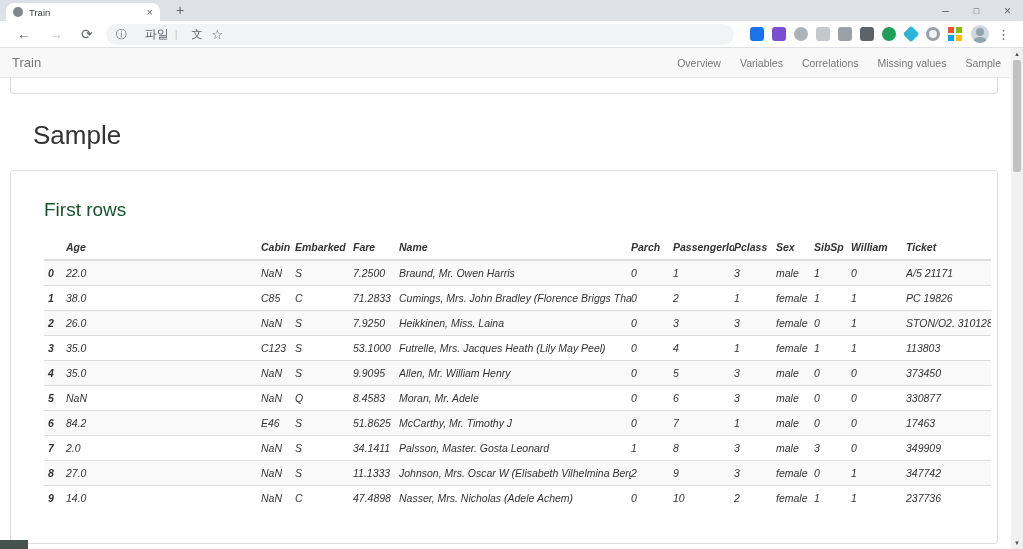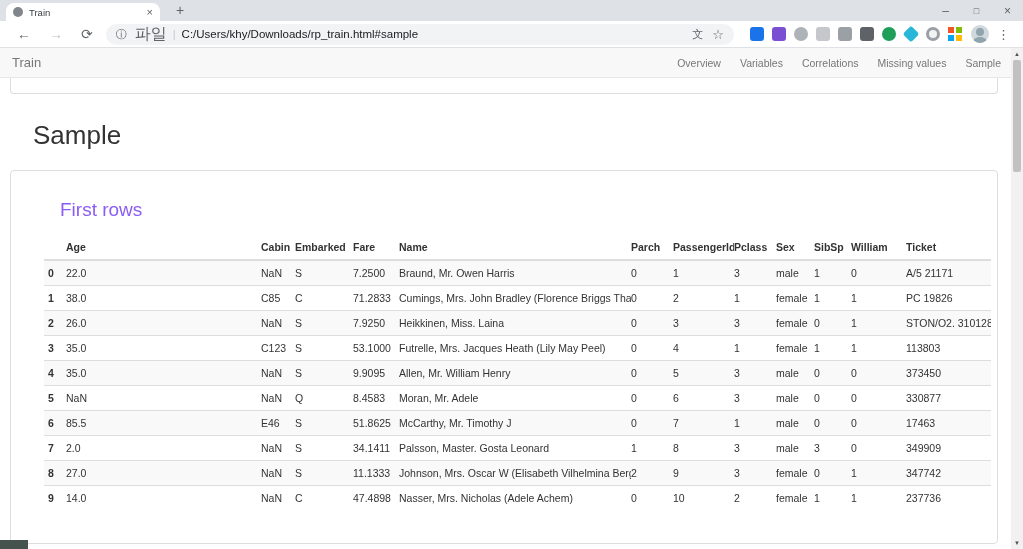--- a/index.html
+++ b/index.html
@@ -24,21 +24,21 @@
   .winbtn.max { font-size:9px; }
   .winbtn.close { font-size:12px; }
 
   .toolbar { position:absolute; top:21px; left:0; width:1023px; height:27px; background:#fff;
              border-bottom:1px solid #dfe1e5; display:flex; align-items:center; padding:0 8px; }
   .tb-icon { color:#5f6368; font-size:14px; margin:0 9px; flex:none; line-height:1; }
   .tb-icon.disabled { color:#c0c4c9; }
   .omnibox { flex:1; height:21px; background:#f1f3f4; border-radius:11px; display:flex; align-items:center;
              padding:0 10px; margin:0 8px 0 4px; min-width:0; }
   .ob-info { font-size:11px; color:#5f6368; flex:none; }
-  .ob-prefix { font-size:16px; color:#5f6368; margin-left:8px; flex:none;font-family:Liberation Serif, serif; }
+  .ob-prefix { font-size:12px; color:#5f6368; margin-left:18px; flex:none;font-family:Liberation Serif, serif; }
   .ob-sep { color:#c6c9cc; margin:0 6px; font-size:11px; flex:none; }
   .ob-url { font-size:11.5px; color:#202124; flex:1; white-space:nowrap; overflow:hidden; }
   .ob-translate { font-size:11px; color:#5f6368; margin-left:8px; flex:none; }
   .ob-star { font-size:13px; color:#5f6368; margin-left:9px; flex:none; }
   .extensions { display:flex; align-items:center; flex:none; }
   .ext { width:14px; height:14px; margin-left:8px; border-radius:3px; flex:none; }
   .ext.e1 { background:#1a73e8; }
   .ext.e2 { background:#7b4fd1; }
   .ext.e3 { background:#aeb3b8; border-radius:50%; }
   .ext.e4 { background:#c4c7cb; }
@@ -64,23 +64,23 @@
   .rnavbar { height:30px; background:#f8f8f8; border-bottom:1px solid #e7e7e7; display:flex;
              align-items:center; padding:0 10px 0 12px; }
   .brand { font-size:13px; color:#777; text-decoration:none; }
   .rnav { margin-left:auto; display:flex; }
   .rnav a { font-size:10.5px; color:#777; margin-left:19px; text-decoration:none; }
   .prev-card-end { margin:0 13px 0 10px; height:16px; border:1px solid #ddd; border-top:none;
                    border-radius:0 0 4px 4px; }
   .section-title { font-size:26px; font-weight:500; color:#333; margin:26px 0 0 33px; }
   .card { margin:19px 13px 0 10px; height:374px; border:1px solid #ddd; border-radius:4px;
           background:#fff; padding:28px 10px 0 33px; overflow:hidden; }
-  .card-title { font-size:19px; font-weight:500; color:#8b5cf6; margin:0 0 14px 16px; }
-
-  table.sample { width:947px; border-collapse:collapse; table-layout:fixed; }
+  .card-title { font-size:19px; font-weight:500; color:#14532d; margin:0 0 14px 0; }
+
+  table.sample { width:947px; border-collapse:collapse; table-layout:fixed;font-style:italic; }
   .sample th, .sample td { font-size:10.5px; color:#333; text-align:left; padding:6px 8px 6px 0;
                            white-space:nowrap; overflow:hidden; }
   .sample thead th { border-bottom:2px solid #ddd; font-weight:bold; }
   .sample tbody th, .sample tbody td { border-top:1px solid #ddd; font-weight:normal; }
   .sample tbody th { font-weight:bold; padding-left:4px; }
   .sample tbody tr:nth-child(odd) { background:#f9f9f9; }
 
   
   .scrollbar { position:absolute; top:48px; right:0; width:12px; height:501px; background:#f1f1f1; }
   .sb-btn { height:12px; width:12px; display:flex; align-items:center; justify-content:center;
@@ -107,21 +107,20 @@
 </div>
 
 <div class="toolbar">
   <span class="tb-icon">←</span>
   <span class="tb-icon disabled">→</span>
   <span class="tb-icon">⟳</span>
   <div class="omnibox">
     <span class="ob-info">ⓘ</span>
     <span class="ob-prefix">파일</span>
     <span class="ob-sep">|</span>
-    <span class="ob-url">C:/Users/khy/Downloads/rp_train.html#sample</span>
     <span class="ob-translate">文</span>
     <span class="ob-star">☆</span>
   </div>
   <div class="extensions">
     <span class="ext e1"></span>
     <span class="ext e2"></span>
     <span class="ext e3"></span>
     <span class="ext e4"></span>
     <span class="ext e5"></span>
     <span class="ext e6"></span>
@@ -271,21 +270,21 @@
             <td>0</td>
             <td>6</td>
             <td>3</td>
             <td>male</td>
             <td>0</td>
             <td>0</td>
             <td>330877</td>
           </tr>
           <tr>
             <th>6</th>
-            <td>85.5</td>
+            <td>84.2</td>
             <td>E46</td>
             <td>S</td>
             <td>51.8625</td>
             <td>McCarthy, Mr. Timothy J</td>
             <td>0</td>
             <td>7</td>
             <td>1</td>
             <td>male</td>
             <td>0</td>
             <td>0</td>

